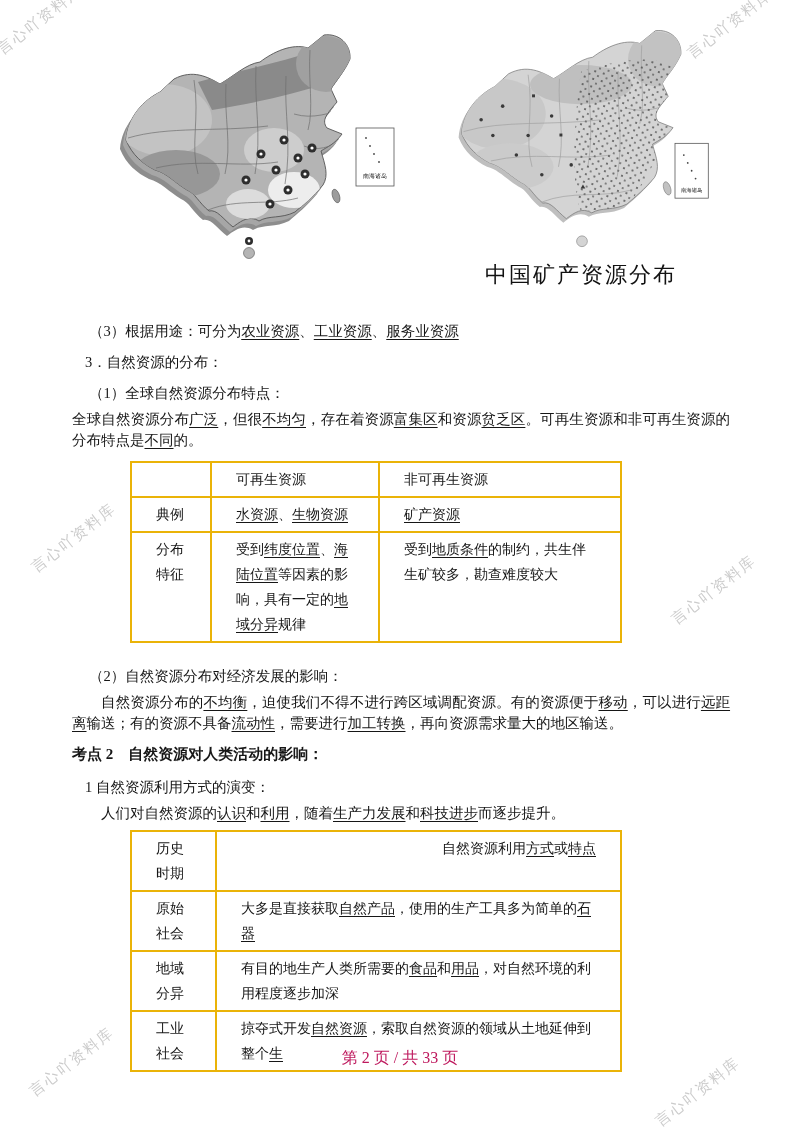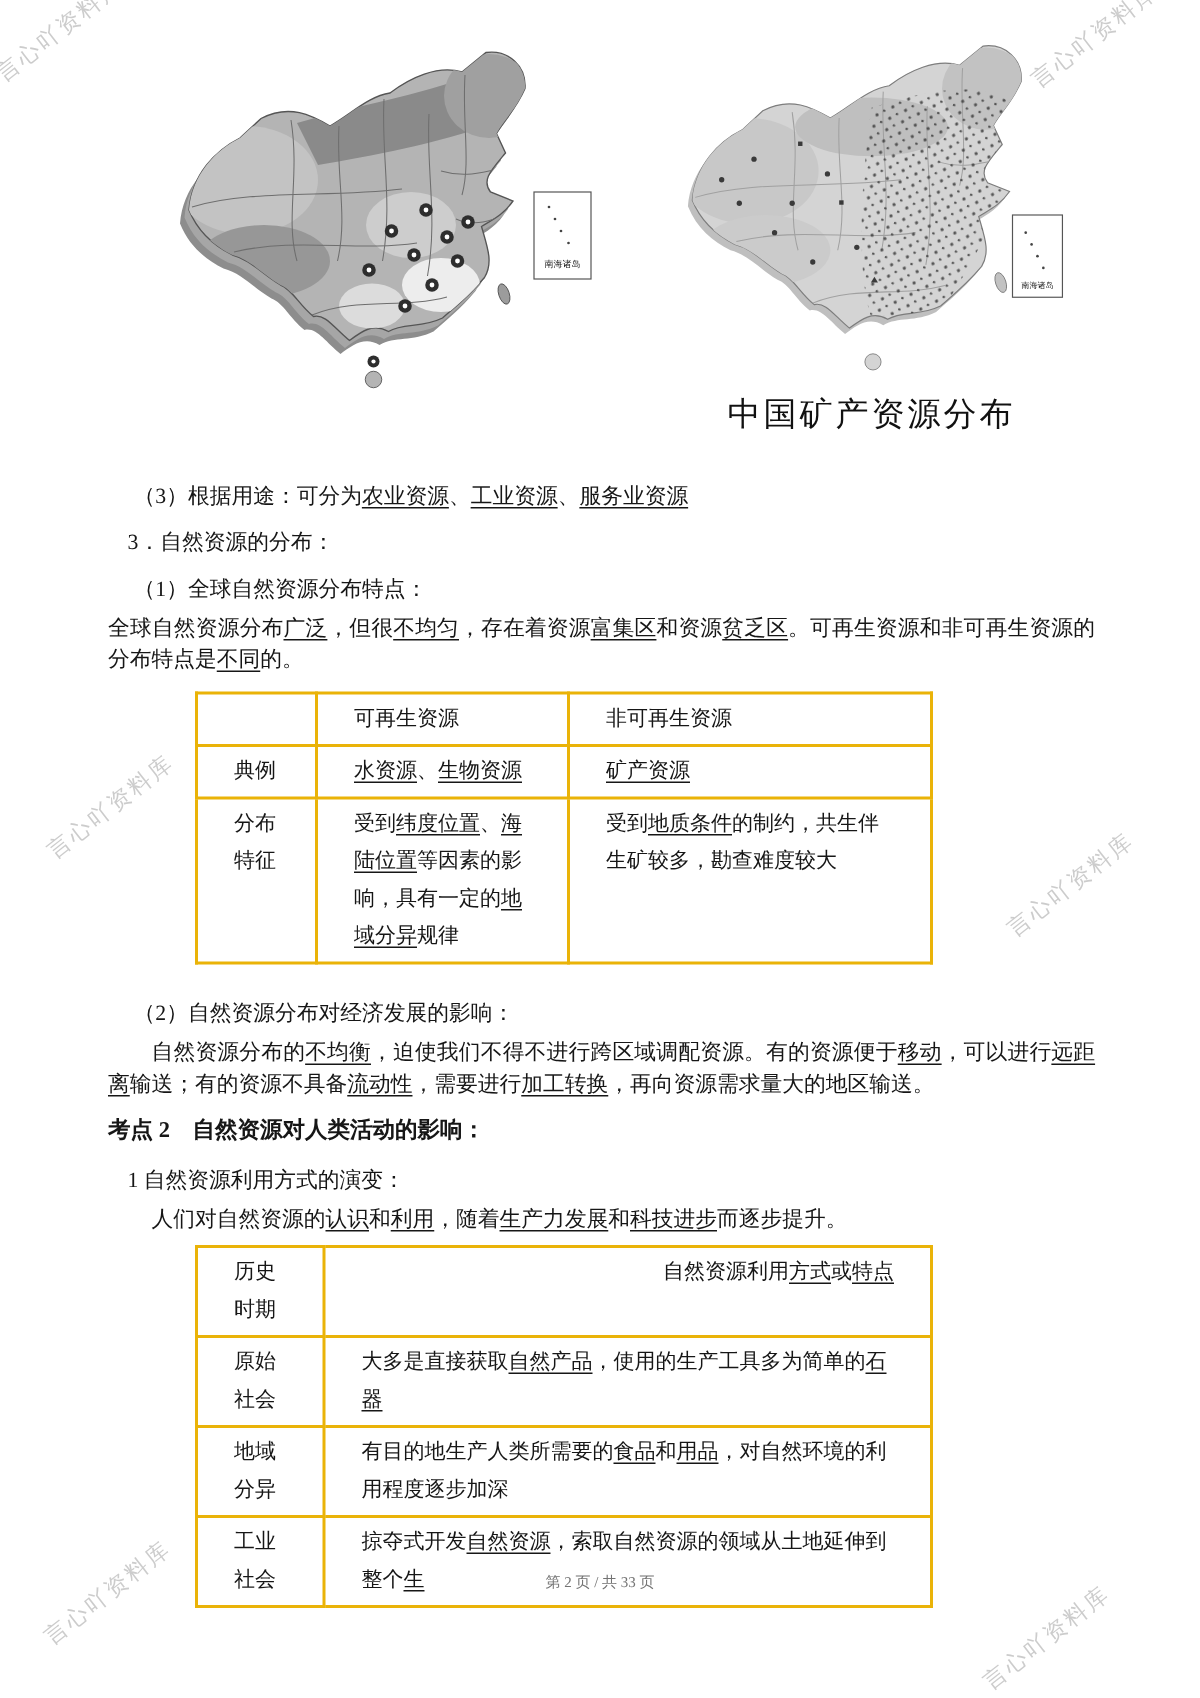--- a/index.html
+++ b/index.html
@@ -19,21 +19,21 @@
   .ind2{padding-left:17px}
   .para{text-align:justify;line-height:21px}
   .indent{text-indent:2em}
   .u{text-decoration:underline;text-underline-offset:3px}
   .heading{font-weight:bold;line-height:36px;margin-top:2px;font-size:15px}
   
   table{border-collapse:collapse;margin:10px 0 18px 58px;font-size:14px;line-height:25px;table-layout:fixed}
   td,th{border:2px solid #eab308;padding:4px 24px;vertical-align:top;text-align:left;font-weight:normal}
   .t2 th.title-cell{text-align:right}
   
-  .footer{position:absolute;left:0;top:1048px;width:100%;text-align:center;font-size:10px;color:#737373}
+  .footer{position:absolute;left:0;top:1048px;width:100%;text-align:center;font-size:16px;color:#be185d}
 </style>
 </head>
 <body>
 
 <div class="page">
 
   <span class="wm" style="left:-6px;top:44px">言心吖资料库</span>
   <span class="wm" style="left:684px;top:48px">言心吖资料库</span>
   <span class="wm" style="left:28px;top:562px">言心吖资料库</span>
   <span class="wm" style="left:668px;top:614px">言心吖资料库</span>

